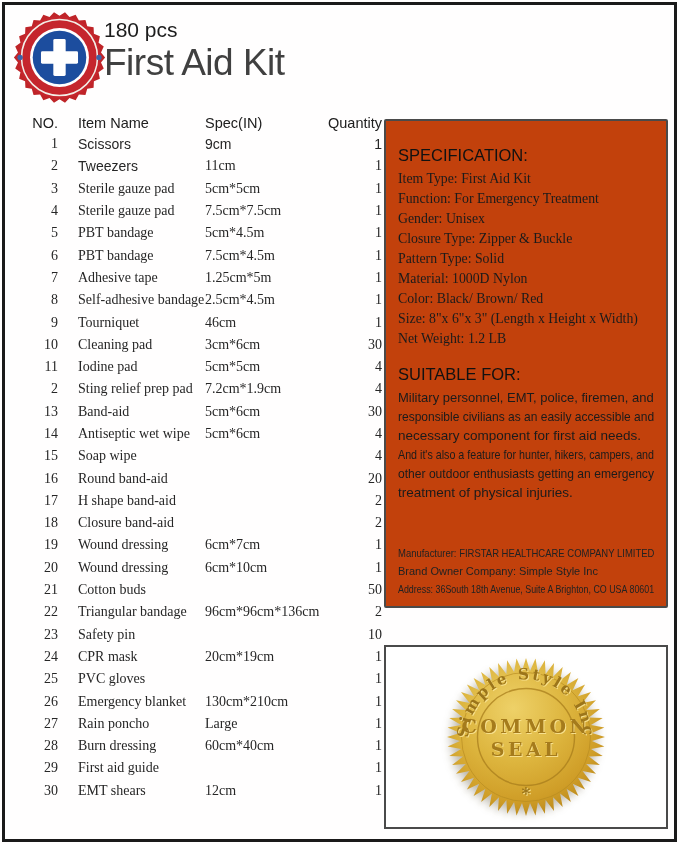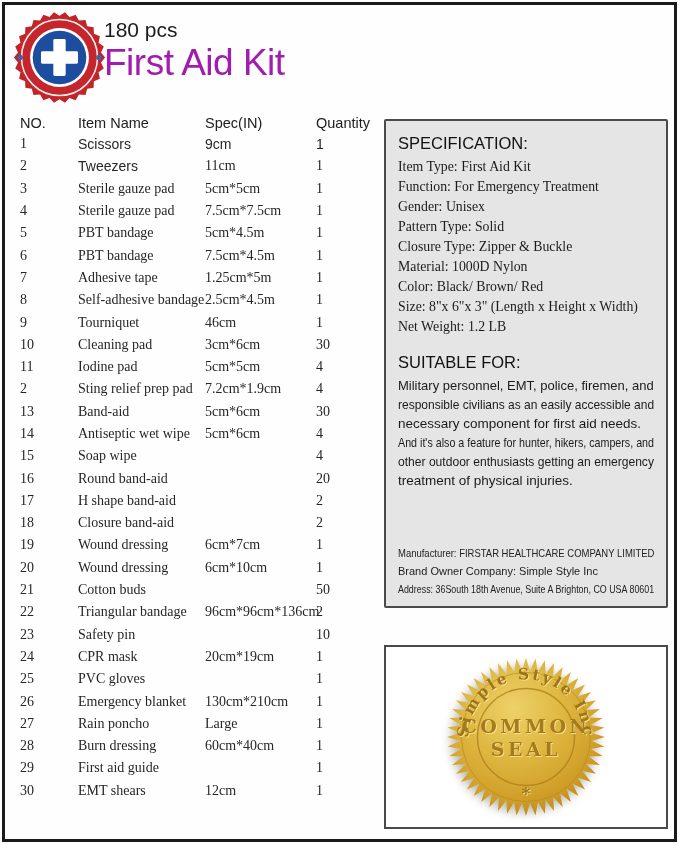--- a/index.html
+++ b/index.html
@@ -4,41 +4,41 @@
 <style>
   html,body { margin:0; padding:0; background:#ffffff; }
   .page { position:relative; width:679px; height:844px; background:#fffefe;
           font-family:"Liberation Sans", sans-serif; color:#1b1b1b; overflow:hidden; }
   .frame { position:absolute; inset:2px; border:3px solid #1a1a1a; pointer-events:none; }
 
   
   .brand-logo { position:absolute; left:12px; top:10px; width:95px; height:95px; }
   .brand-titles { position:absolute; left:104px; top:17px; }
   .piece-count { font-size:21px; line-height:25px; color:#1c1c1c; }
-  .page-title  { font-size:37px; line-height:42px; color:#a21caf; letter-spacing:-0.5px; }
+  .page-title  { font-size:37px; line-height:42px; color:#404040; letter-spacing:-0.5px; }
 
   
   .items { position:absolute; left:20px; top:112px; width:362px; }
   .thead, .trow { display:grid; grid-template-columns:38px 128px 130px 66px; align-items:center; }
   .thead { height:21px; font-size:14.5px; color:#202020; }
   .trow  { height:22.3px; font-family:"Liberation Serif", serif; font-size:14px; color:#262626; }
-  .c-no  { text-align:left; }
+  .c-no  { text-align:right; }
   .c-name{ padding-left:20px; white-space:nowrap; }
   .c-spec{ padding-left:19px; white-space:nowrap; }
-  .c-qty { text-align:left; }
+  .c-qty { text-align:right; }
   .thead .c-name, .thead .c-spec { white-space:nowrap; }
   
   .tbody .trow:nth-child(1) .c-name, .tbody .trow:nth-child(1) .c-spec,
   .tbody .trow:nth-child(1) .c-qty,  .tbody .trow:nth-child(2) .c-name {
       font-family:"Liberation Sans", sans-serif; }
 
   
   .spec-panel { position:absolute; left:384px; top:119px; width:284px; height:489px;
       box-sizing:border-box; border:2.5px solid #4a4a4a; border-radius:2px;
-      padding:10px 12px 8px 12px; display:flex; flex-direction:column; background:#e5e5e5; overflow:hidden; }
+      padding:22px 12px 8px 12px; display:flex; flex-direction:column; background:#c2410c; overflow:hidden; }
   .spec-heading { font-size:16.5px; line-height:24px; margin-bottom:2px; color:#111; }
   .spec-line { font-size:13.8px; line-height:20px; white-space:nowrap;font-family:Liberation Serif, serif; }
   .suitable-heading { margin-top:13px; }
   .para-line { font-size:13.5px; line-height:19px; white-space:nowrap; }
   .fda-block { margin-top:auto; }
   .fda-line { font-size:11px; line-height:18px; white-space:nowrap; color:#222; }
 
   
   .seal-panel { position:absolute; left:384px; top:645px; width:284px; height:184px;
       box-sizing:border-box; border:2.5px solid #4a4a4a; background:#fff;
@@ -296,23 +296,23 @@
 
   <aside class="spec-panel">
     <div class="spec-heading">SPECIFICATION:</div>
     <div>
     <div class="spec-line">Item Type: First Aid Kit</div>
 
     <div class="spec-line">Function: For Emergency Treatment</div>
 
     <div class="spec-line">Gender: Unisex</div>
 
+    <div class="spec-line">Closure Type: Zipper &amp; Buckle</div>
+
     <div class="spec-line">Pattern Type: Solid</div>
-
-    <div class="spec-line">Closure Type: Zipper &amp; Buckle</div>
 
     <div class="spec-line">Material: 1000D Nylon</div>
 
     <div class="spec-line">Color: Black/ Brown/ Red</div>
 
     <div class="spec-line">Size: 8"x 6"x 3" (Length x Height x Width)</div>
 
     <div class="spec-line">Net Weight: 1.2 LB</div>
   </div>
     <div class="spec-heading suitable-heading">SUITABLE FOR:</div>

